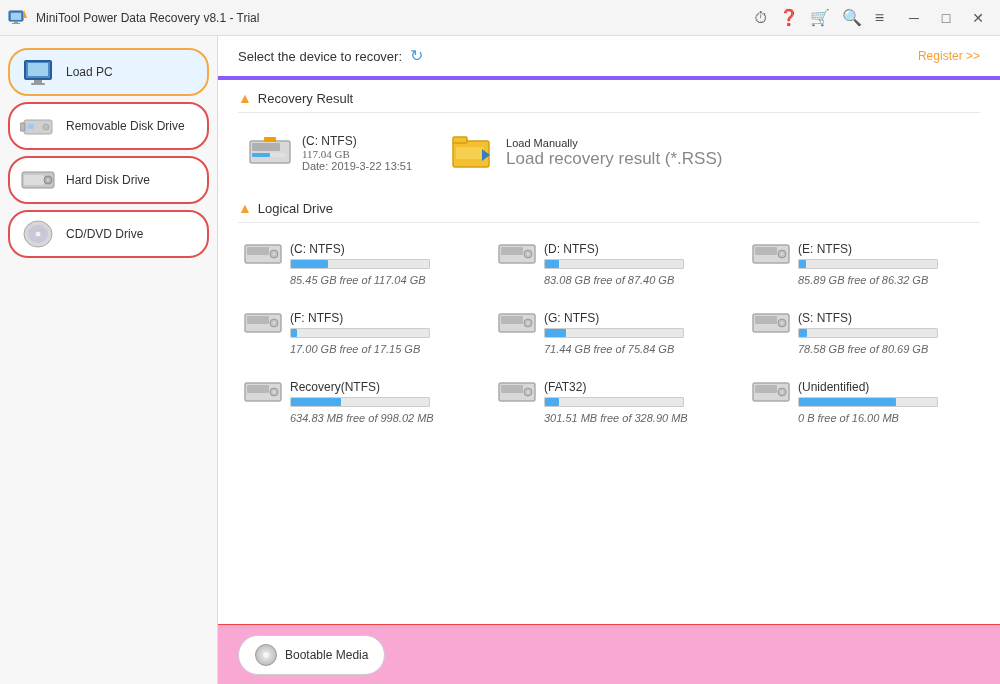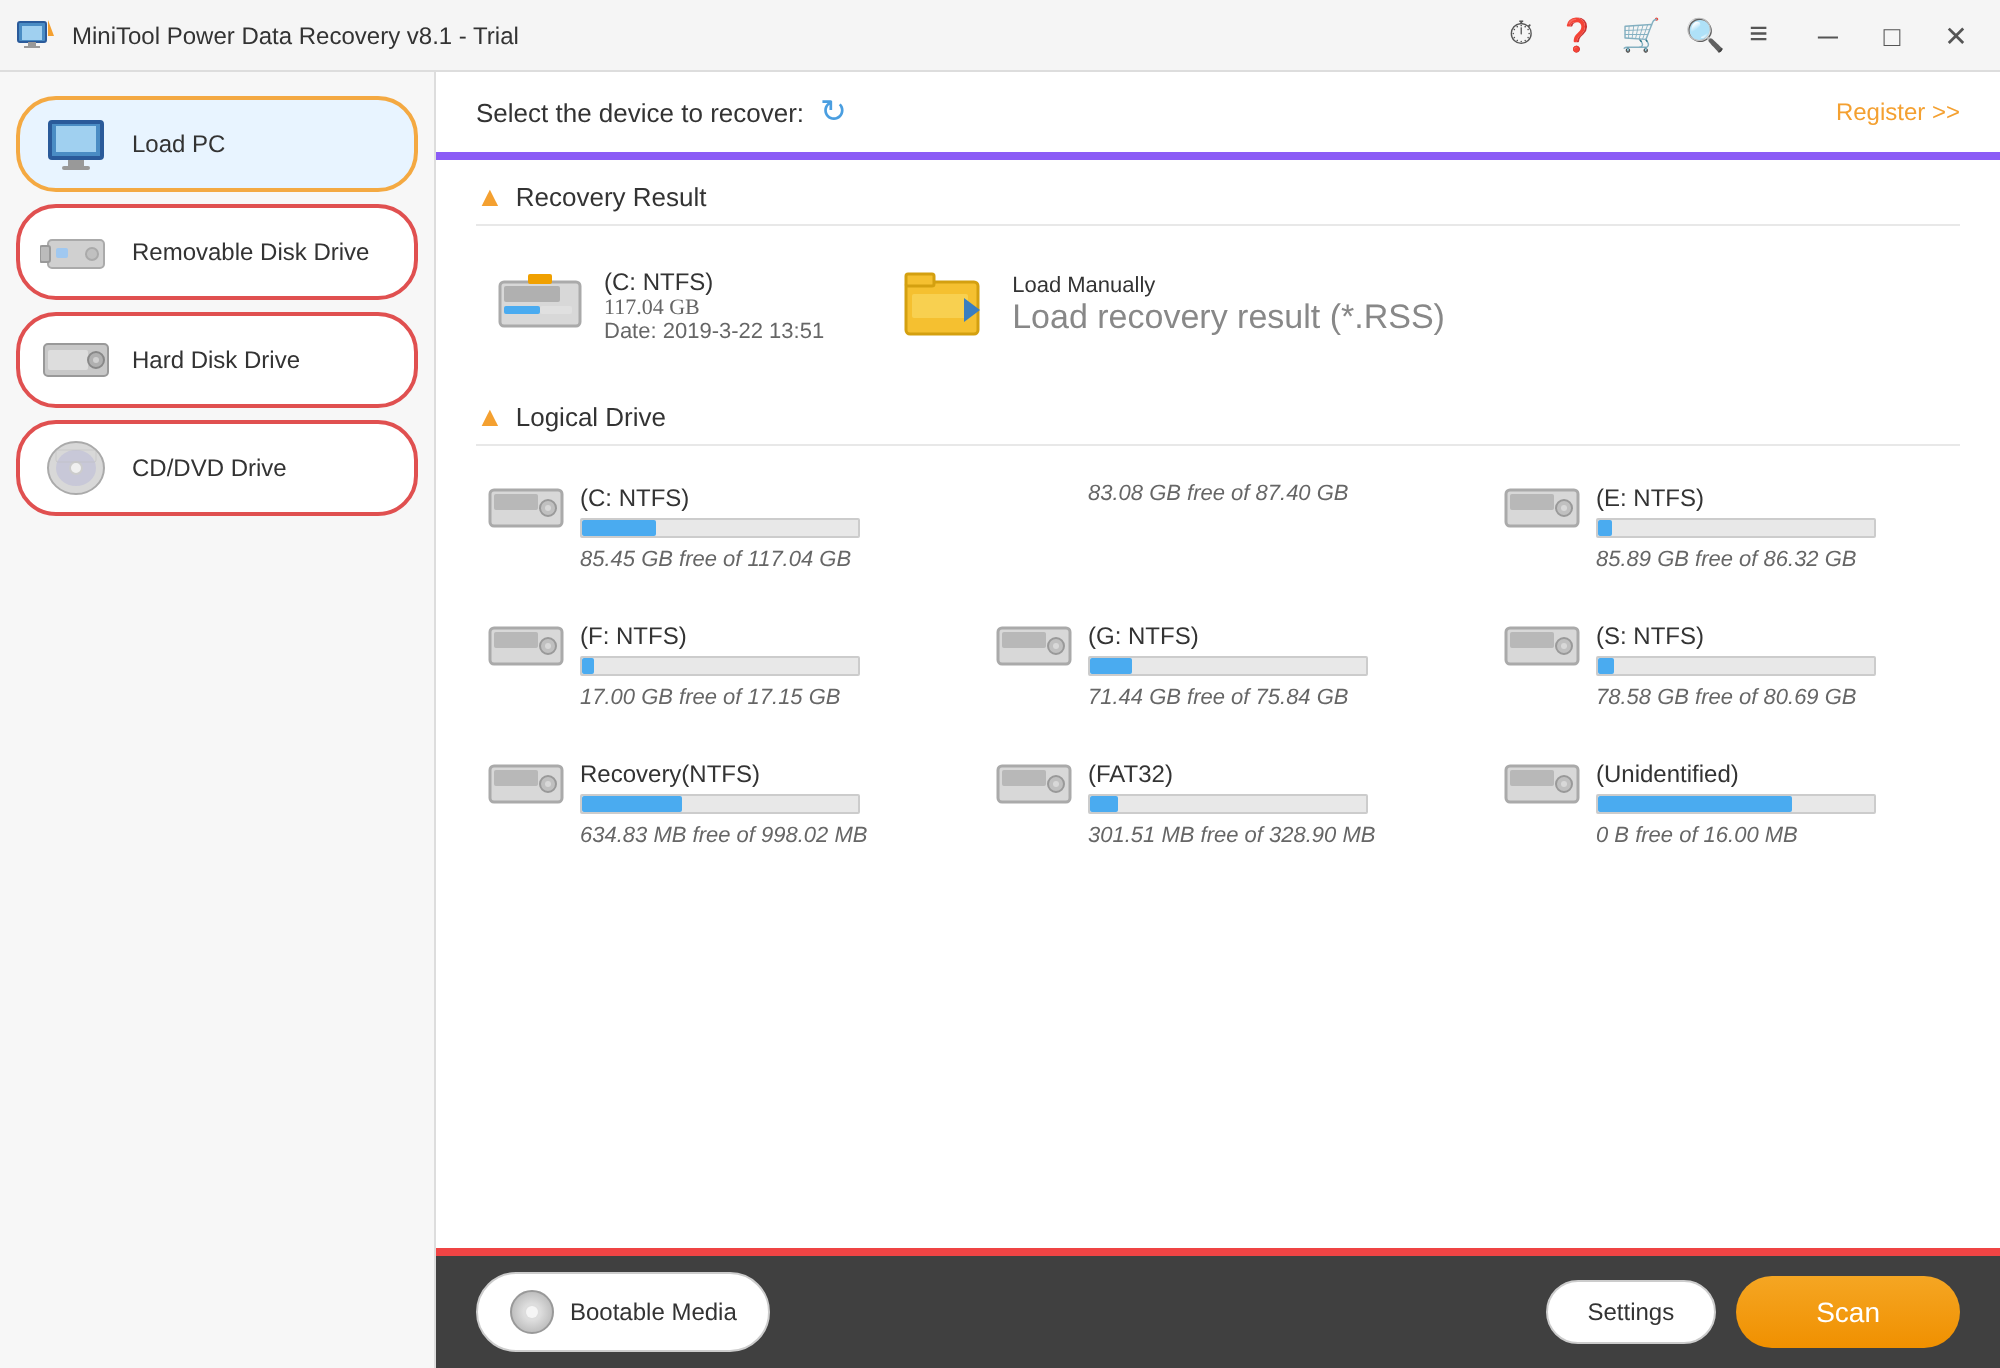--- a/index.html
+++ b/index.html
@@ -111,22 +111,22 @@
     .drive-card { display: flex; flex-direction: column; gap: 4px; cursor: pointer; padding: 6px; border-radius: 4px; }
     .drive-card-top { display: flex; align-items: center; gap: 8px; }
     .drive-name { font-size: 12px; color: #333; }
     .drive-bar-container { width: 140px; height: 10px; background: #e8e8e8; border: 1px solid #ccc; border-radius: 1px; }
     .drive-bar { height: 100%; background: #4aabf0; border-radius: 1px; }
     .drive-info { font-size: 11px; color: #666; margin-left: 46px; font-style: italic; }
 
     
     .bottom-bar {
       height: 60px;
-      background: #404040;
-      border-top: 4px solid #ef4444;
+      background: #f9a8d4;
+      border-top: 1px solid #ef4444;
       display: flex;
       align-items: center;
       padding: 16px 20px;
       justify-content: space-between;
     }
     .bootable-media-btn {
       display: flex;
       align-items: center;
       gap: 8px;
       border: 1px solid #ccc;
@@ -325,20 +325,34 @@
                 <div style="display: flex; flex-direction: column; gap: 3px;">
                   <div class="drive-name">(C: NTFS)</div>
                   <div class="drive-bar-container">
                     <div class="drive-bar" style="width: 27%;"></div>
                   </div>
                 </div>
               </div>
               <div class="drive-info">85.45 GB free of 117.04 GB</div>
             </div>
             <div class="drive-card">
+              <div class="drive-card-top">
+                <div><svg width="38" height="26" viewBox="0 0 38 26">
+    <rect x="1" y="4" width="36" height="18" rx="2" fill="#d8d8d8" stroke="#aaa" stroke-width="1.5"></rect>
+    <rect x="3" y="6" width="22" height="8" rx="1" fill="#b8b8b8"></rect>
+    <circle cx="30" cy="13" r="4" fill="#c0c0c0" stroke="#999" stroke-width="1"></circle>
+    <circle cx="30" cy="13" r="1.5" fill="#d8d8d8"></circle>
+  </svg></div>
+                <div style="display: flex; flex-direction: column; gap: 3px;">
+                  <div class="drive-name">(D: NTFS)</div>
+                  <div class="drive-bar-container">
+                    <div class="drive-bar" style="width: 10%;"></div>
+                  </div>
+                </div>
+              </div>
               <div class="drive-info">83.08 GB free of 87.40 GB</div>
             </div>
             <div class="drive-card">
               <div class="drive-card-top">
                 <div><svg width="38" height="26" viewBox="0 0 38 26">
     <rect x="1" y="4" width="36" height="18" rx="2" fill="#d8d8d8" stroke="#aaa" stroke-width="1.5"></rect>
     <rect x="3" y="6" width="22" height="8" rx="1" fill="#b8b8b8"></rect>
     <circle cx="30" cy="13" r="4" fill="#c0c0c0" stroke="#999" stroke-width="1"></circle>
     <circle cx="30" cy="13" r="1.5" fill="#d8d8d8"></circle>
   </svg></div>
@@ -456,19 +470,15 @@
           </div>
       </div>
 
     </div>
 
     <div class="bottom-bar">
       <div class="bootable-media-btn">
         <div class="cd-small"></div>
         <span>Bootable Media</span>
       </div>
-      <div class="bottom-right">
-        <button class="settings-btn">Settings</button>
-        <button class="scan-btn">Scan</button>
-      </div>
     </div>
   </div>
 </div>
 
 </body></html>

